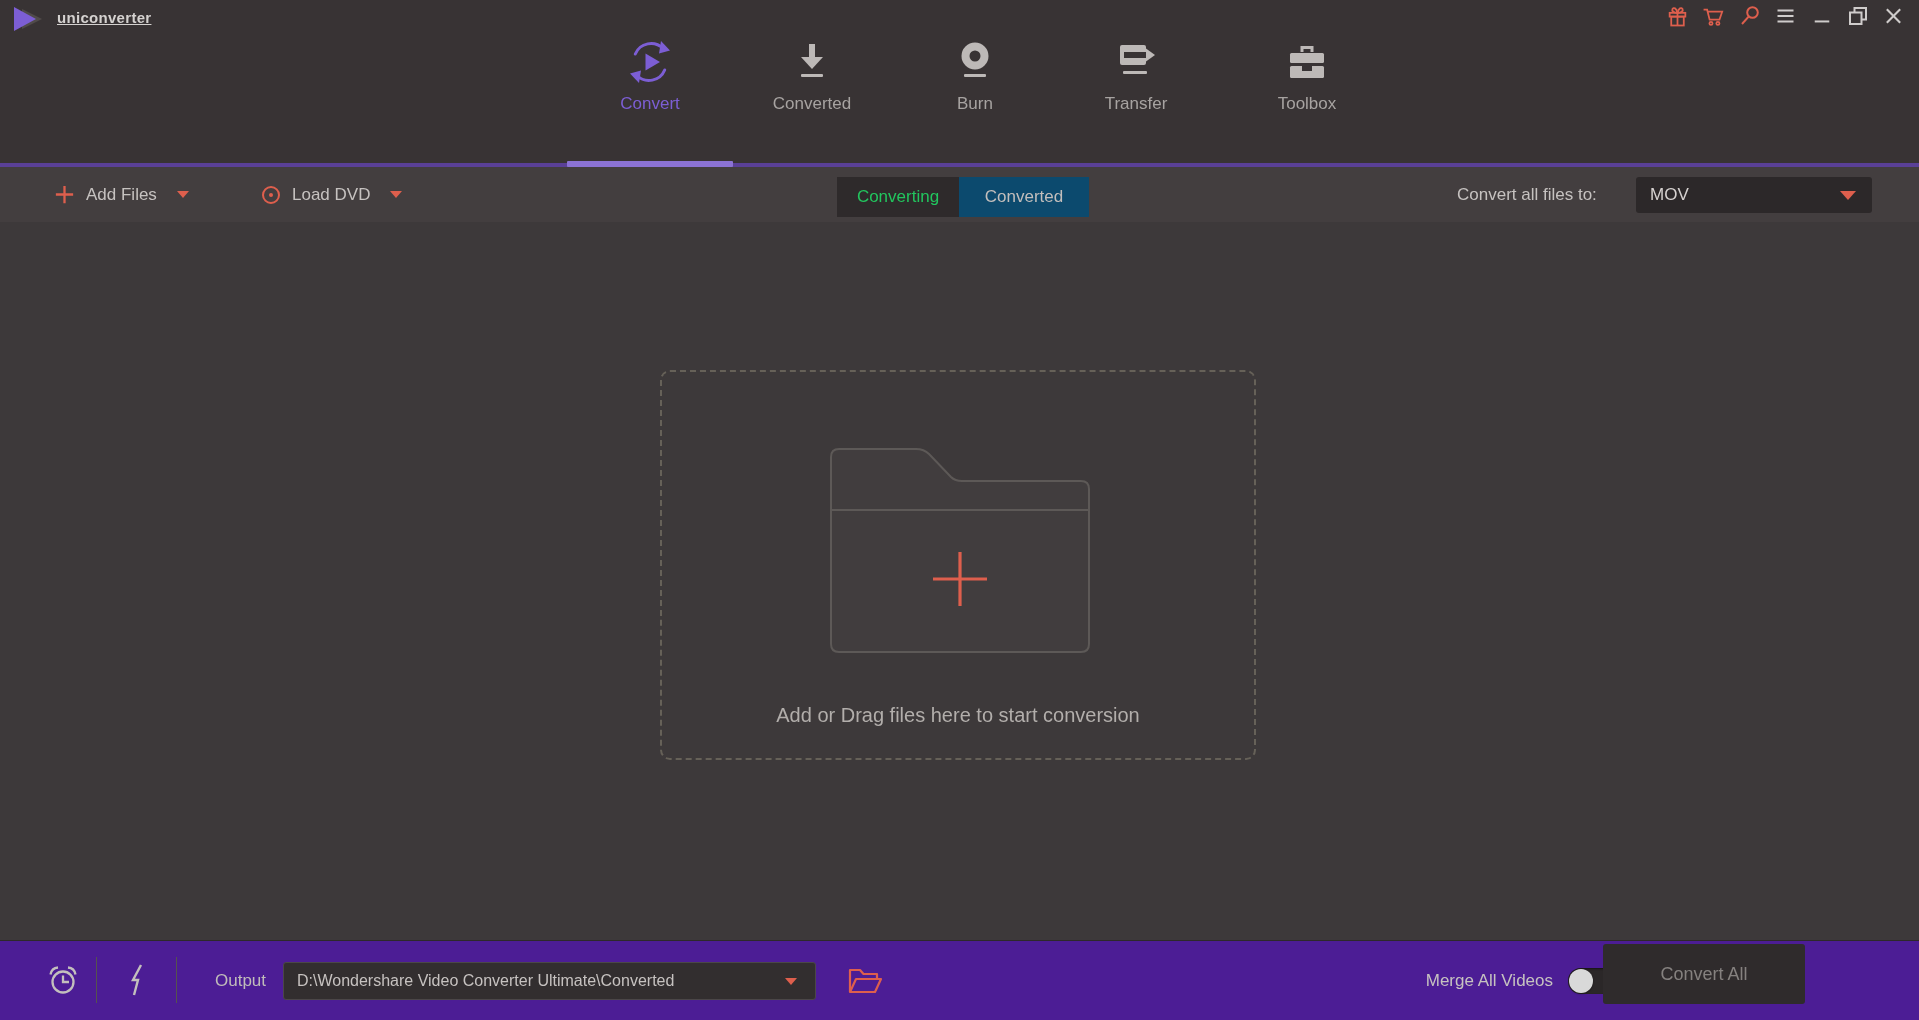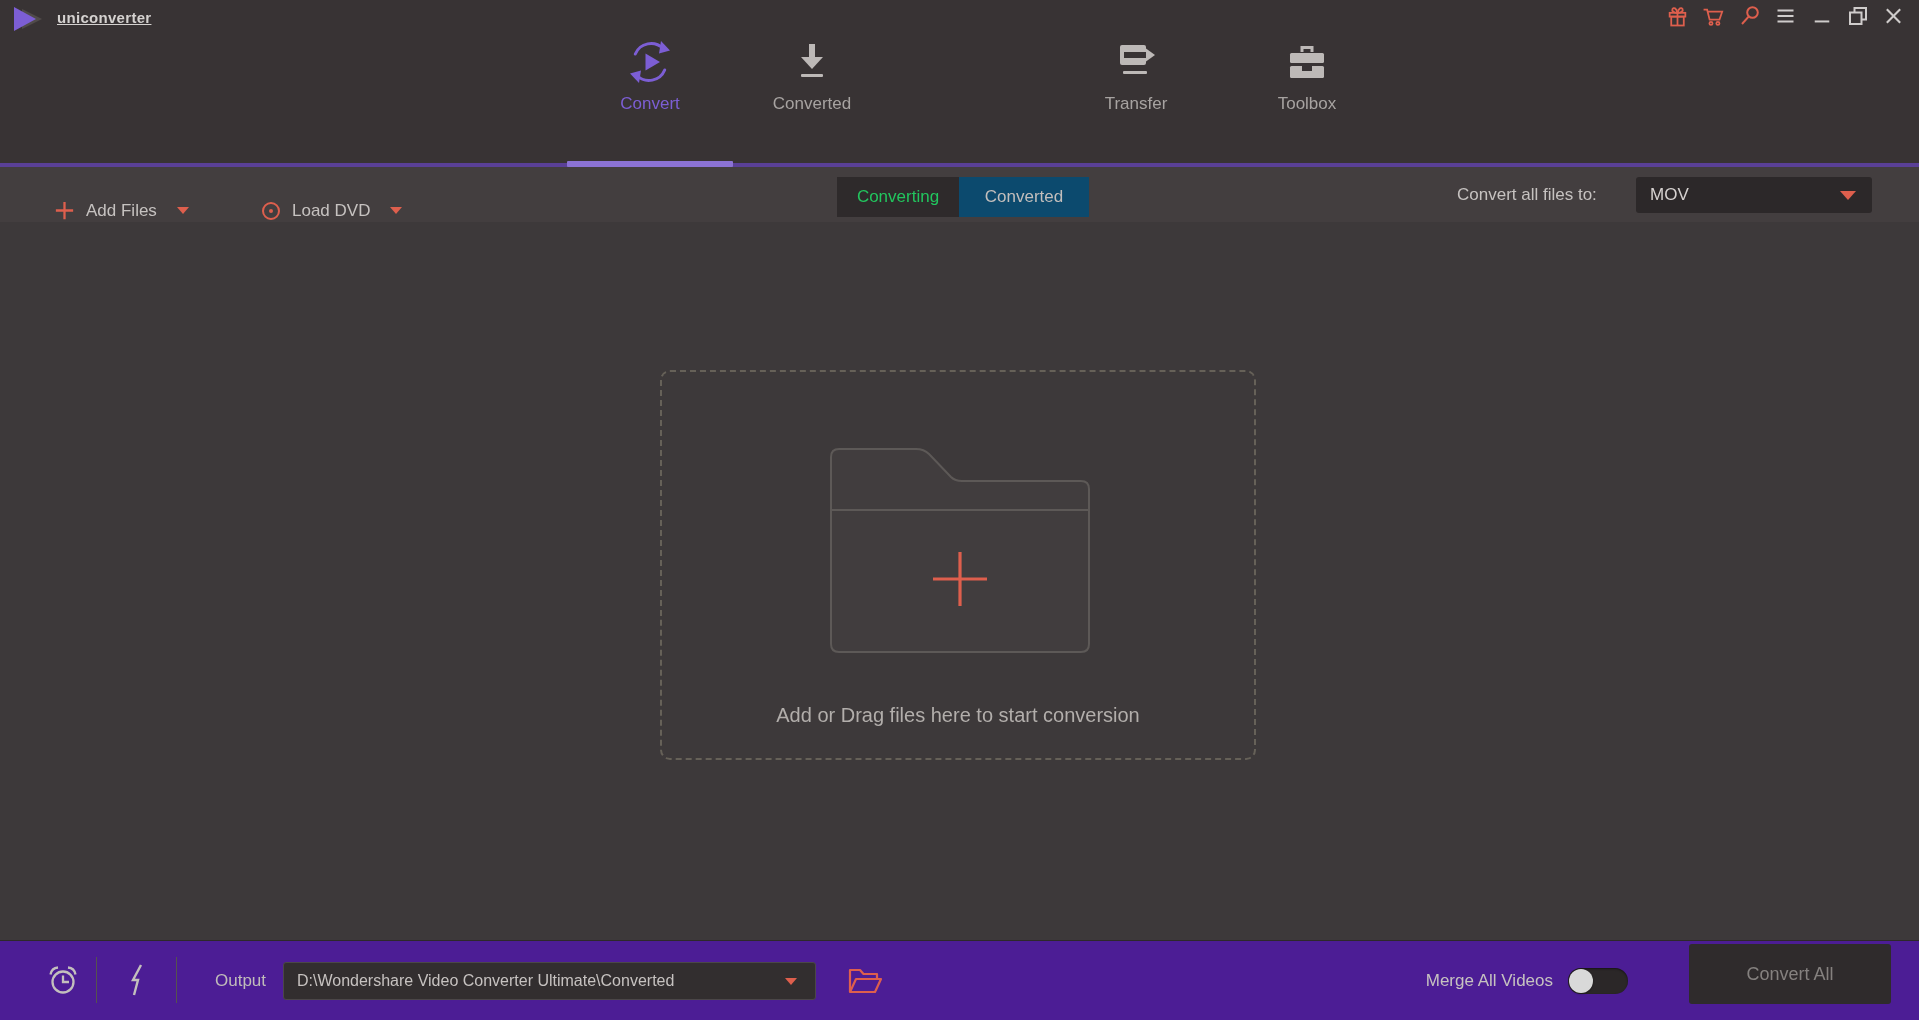--- a/index.html
+++ b/index.html
@@ -31,21 +31,21 @@
   .nav-tab.active .nlabel { color:#7c5ed4; }
   .nav-convert  { left:590px; }
   .nav-download { left:752px; }
   .nav-burn     { left:915px; }
   .nav-transfer { left:1076px; }
   .nav-toolbox  { left:1247px; }
   .nav-underline { position:absolute; left:0; top:163px; width:1919px; height:4px; background:#5a4097; }
   .nav-indicator { position:absolute; left:567px; top:161px; width:166px; height:6px; background:#8b72d4; border-radius:1px; }
   
   .toolbar { position:absolute; left:0; top:167px; width:1919px; height:55px; background:#433e3f; }
-  .tool-group { position:absolute; top:16px; height:55px; display:flex; align-items:center; cursor:pointer; }
+  .tool-group { position:absolute; top:0; height:55px; display:flex; align-items:center; cursor:pointer; }
   .grp-addfiles { left:53px; }
   .grp-loaddvd { left:260px; }
   .tool-label { font-size:17px; color:#c6c2c0; margin:0 10px; }
   .caret { width:0; height:0; border-left:6px solid transparent; border-right:6px solid transparent; border-top:7px solid #de5f4d; margin-left:10px; }
   .queue-tabs { position:absolute; left:837px; top:10px; height:40px; display:flex; cursor:pointer; }
   .qtab { height:40px; line-height:40px; text-align:center; font-size:17px; }
   .qtab-converting { width:122px; background:#2e2a2b; color:#22c55e; }
   .qtab-converted  { width:130px; background:#0c4a6e; color:#c2bebc; }
   .convert-to-label { position:absolute; left:1457px; top:0; height:55px; line-height:55px; font-size:17px; color:#c6c2c0; }
   .format-select {
@@ -76,21 +76,21 @@
     background:#322e2f; border:1px solid #4b4748; border-radius:3px; cursor:pointer;
     display:flex; align-items:center;
   }
   .output-field .path-text { font-size:16px; color:#c6c2c0; margin-left:13px; flex:1; white-space:nowrap; overflow:hidden; }
   .output-field .caret { margin-right:18px; }
   .bb-openfolder { left:846px; top:24px; width:38px; height:32px; }
   .merge-label { position:absolute; left:1393px; top:0; width:160px; height:79px; line-height:79px; text-align:right; font-size:17px; color:#c6c2c0; }
   .toggle { position:absolute; left:1568px; top:27px; width:60px; height:26px; background:#2b2728; border-radius:13px; cursor:pointer; box-shadow:inset 0 1px 2px rgba(0,0,0,.5); }
   .toggle .knob { position:absolute; left:1px; top:1px; width:24px; height:24px; border-radius:50%; background:#d9d9d9; box-shadow:0 1px 2px rgba(0,0,0,.4); }
   .convert-all-btn {
-    position:absolute; left:1689px; top:3px; width:202px; height:60px;
+    position:absolute; left:1603px; top:3px; width:202px; height:60px;
     background:#2f2b2c; border:none; border-radius:3px;
     font-family:"Liberation Sans", sans-serif; font-size:18px; color:#85817f; cursor:pointer;
   }
   svg { display:block; }
 </style>
 </head>
 <body>
 
 <div class="app">
 
@@ -161,20 +161,27 @@
 
     <div class="nav-tab nav-download">
       <svg class="nicon" viewBox="0 0 48 48" fill="#bdb9b7">
         <rect x="21" y="6" width="6" height="14"></rect>
         <polygon points="13,19 35,19 24,31"></polygon>
         <rect x="13" y="36" width="22" height="3" rx="1"></rect>
       </svg>
       <span class="nlabel">Converted</span>
     </div>
 
+    <div class="nav-tab nav-burn">
+      <svg class="nicon" viewBox="0 0 48 48" fill="none">
+        <circle cx="24" cy="18" r="9.5" stroke="#bdb9b7" stroke-width="8"></circle>
+        <rect x="13" y="36" width="22" height="3" rx="1" fill="#bdb9b7"></rect>
+      </svg>
+      <span class="nlabel">Burn</span>
+    </div>
 
     <div class="nav-tab nav-transfer">
       <svg class="nicon" viewBox="0 0 48 48" fill="none">
         <rect x="8" y="7" width="26" height="20" rx="2" fill="#bdb9b7"></rect>
         <rect x="12" y="14" width="24" height="6" fill="#383334"></rect>
         <polygon points="34,10.5 43,17 34,23.5" fill="#bdb9b7"></polygon>
         <rect x="11" y="33" width="24" height="3" rx="1" fill="#bdb9b7"></rect>
       </svg>
       <span class="nlabel">Transfer</span>
     </div>

